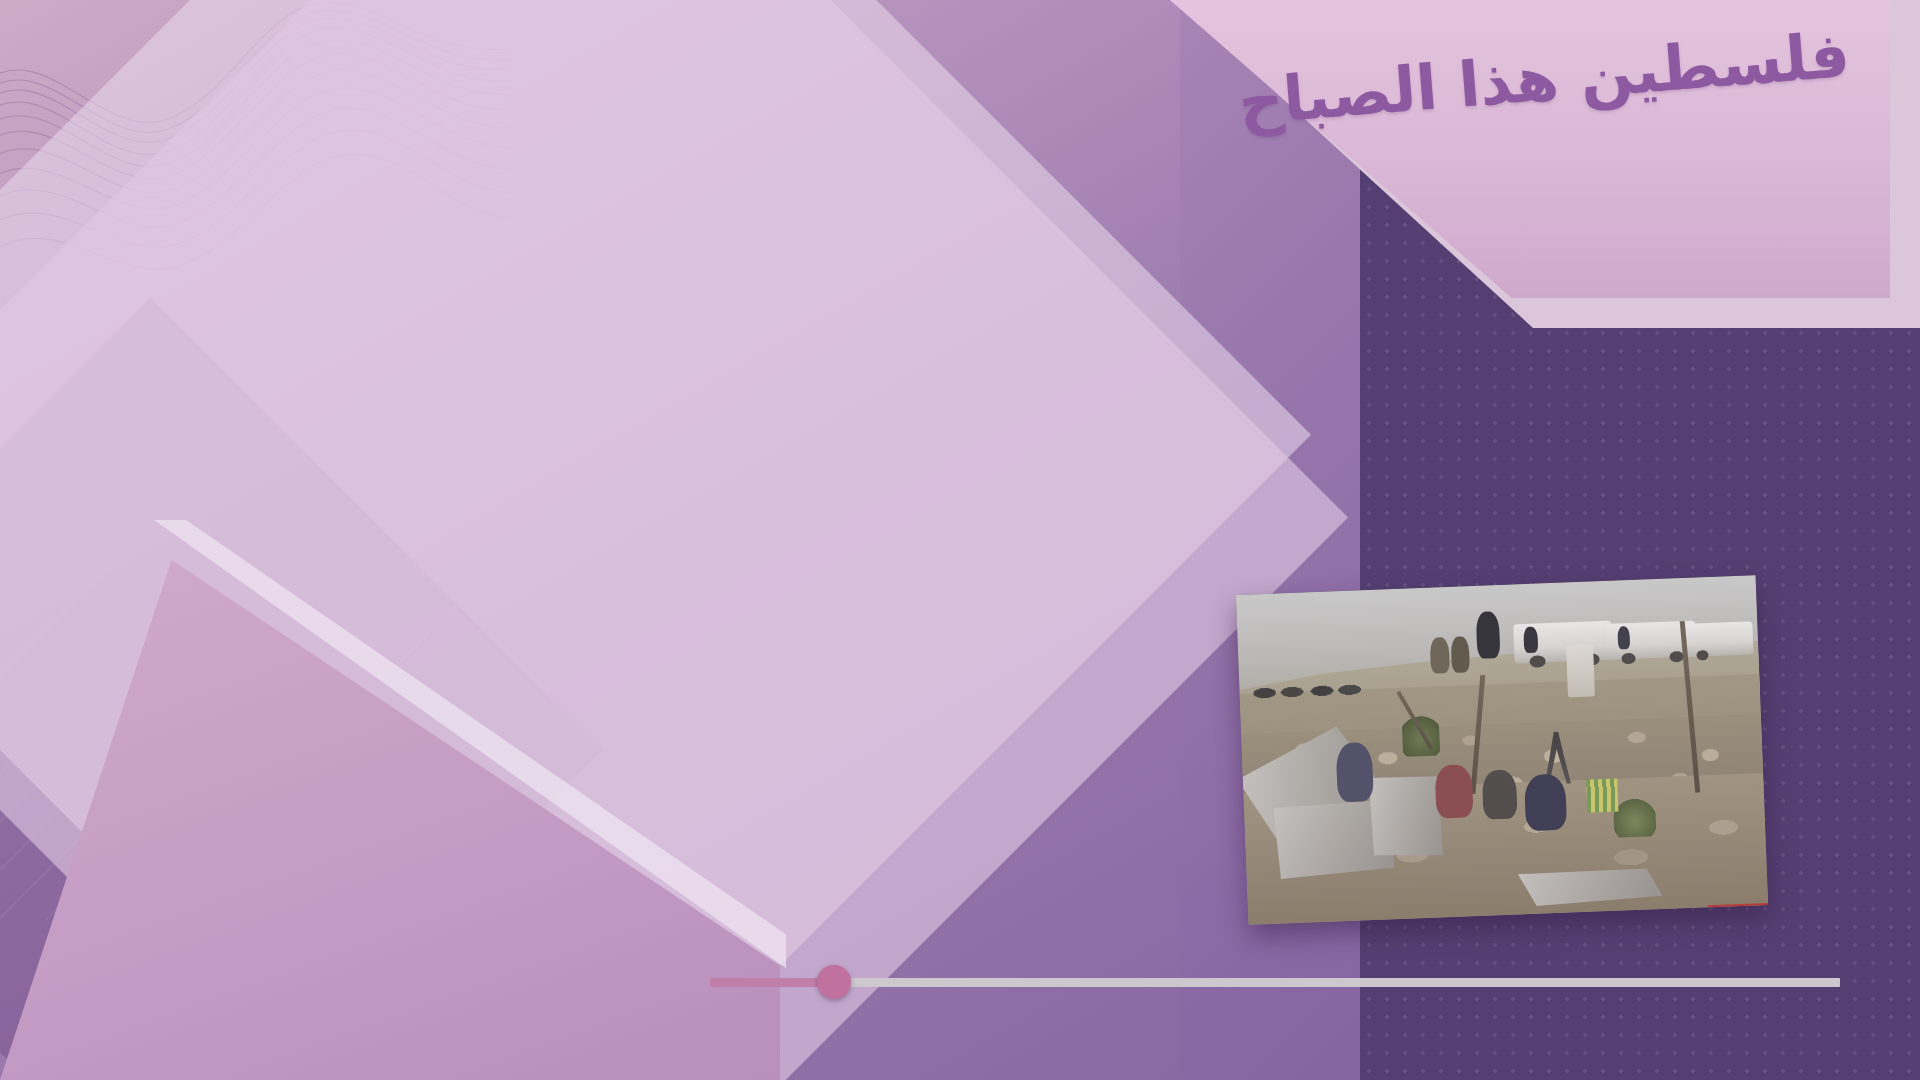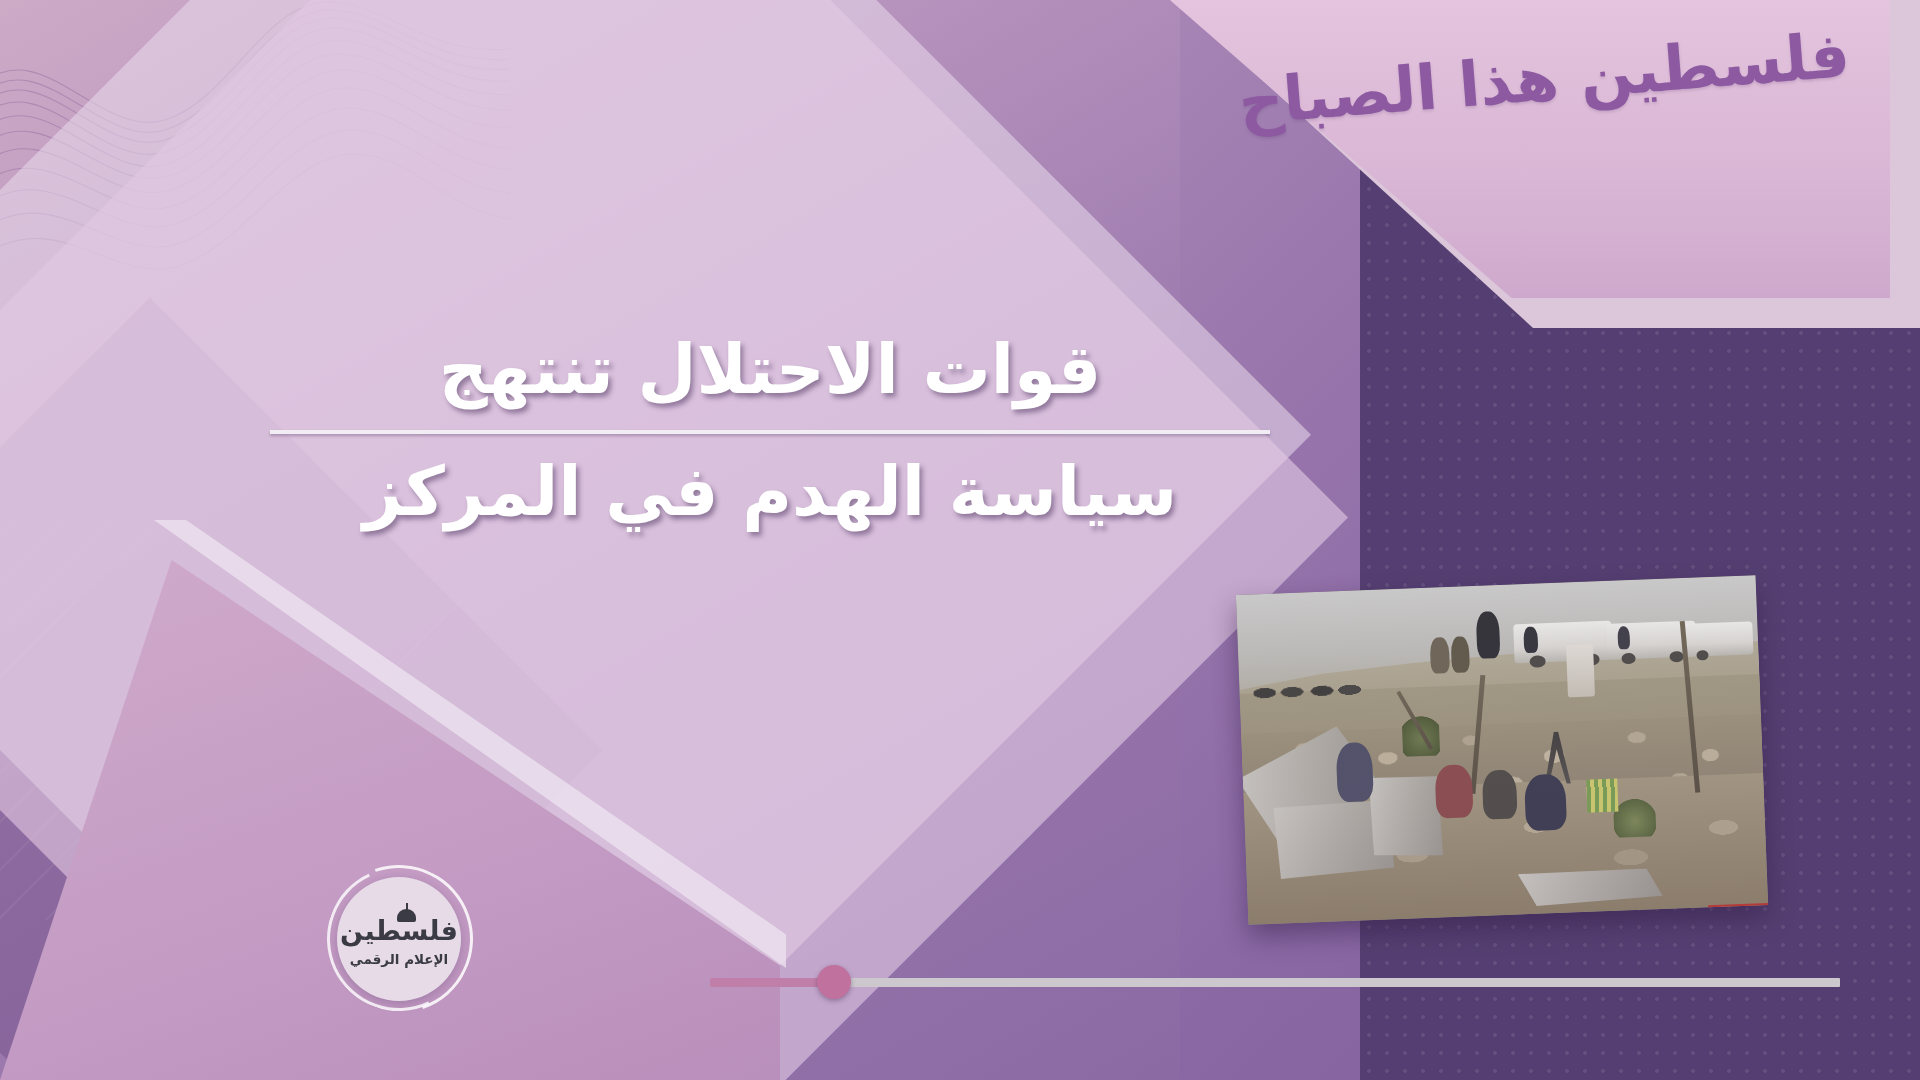--- a/index.html
+++ b/index.html
@@ -397,25 +397,20 @@
     <div class="shape stripe-diag"></div>
     <div class="shape stripe-diag2"></div>
     <div class="shape tri-bottom-edge"></div>
     <div class="shape tri-bottom"></div>
     <div class="shape tri-pink-outer"></div>
     <div class="shape tri-pink-inner"></div>
   </div>
 
   <div class="brand-title">فلسطين هذا الصباح</div>
 
-  <div class="headline">
-    <div class="headline-line">قوات الاحتلال تنتهج</div>
-    <div class="headline-rule"></div>
-    <div class="headline-line">سياسة الهدم في المركز</div>
-  </div>
 
   <div class="photo-card">
     <div class="photo-inner">
       <div class="ph sky"></div>
       <div class="ph hill-far"></div>
       <div class="ph ground-upper"></div>
       <div class="ph tyres"></div>
 
       <div class="ph vehicle v1">
         <div class="wheel" style="left:16%;bottom:-12%;width:16%;height:30%"></div>
@@ -461,22 +456,14 @@
     </div>
     <div class="photo-red-edge"></div>
   </div>
 
   <div class="progress-wrap">
     <div class="progress-track"></div>
     <div class="progress-fill" style="width: 11%;"></div>
     <div class="progress-handle" style="left: calc(11% - 17px);"></div>
   </div>
 
-  <div class="logo">
-    <div class="logo-disc"></div>
-    <div class="logo-ring"></div>
-    <div class="logo-ring2"></div>
-    <div class="logo-dome"></div>
-    <div class="logo-name">فلسطين</div>
-    <div class="logo-sub">الإعلام الرقمي</div>
-  </div>
 
 </div>
 
 </body></html>

